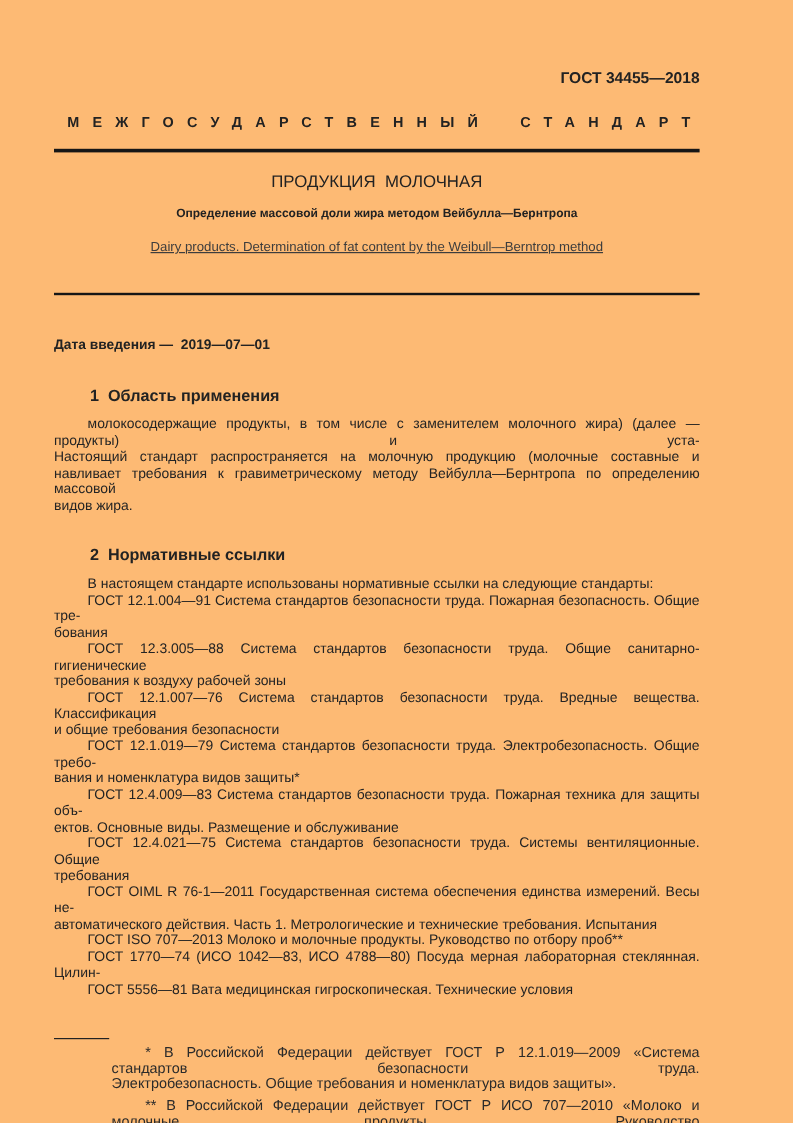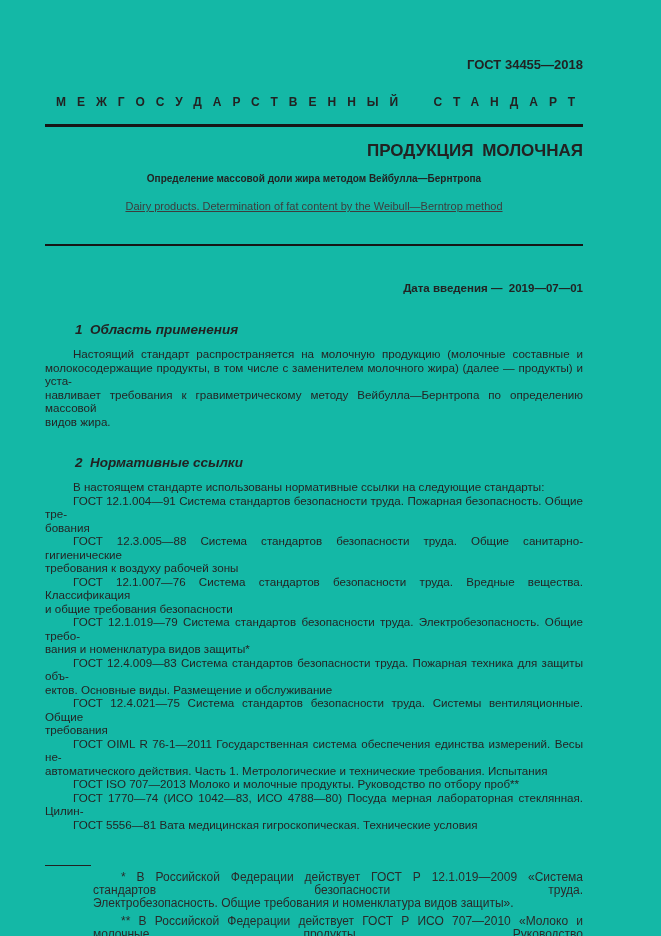--- a/index.html
+++ b/index.html
@@ -1,20 +1,20 @@
 <!DOCTYPE html>
 <html><head>
 <meta charset="utf-8">
 <style>
   html,body{margin:0;padding:0;background:#e8e8e8;}
   .page{
     position:relative;
     width:661px;height:936px;
     margin:0 auto;
-    background:#14b8a6;
+    background:#fdba74;
     font-family:"Liberation Sans","DejaVu Sans",sans-serif;
     color:#222;
     box-sizing:border-box;
     padding:58px 78px 0 45px;
     overflow:hidden;
   }
   .doc-code{
     text-align:right;
     font-weight:bold;
     font-size:13px;
@@ -30,23 +30,23 @@
     letter-spacing:11px;
     word-spacing:10px;
     white-space:nowrap;
     text-indent:11px; 
   }
   .rule{background:#161616;border:0;}
   .rule.thick{height:3px;margin-top:15px;}
   .rule.med{height:2px;margin-top:31px;}
   .title-ru{
     margin-top:17px;
-    text-align:right;
-    font-weight:bold;
-    font-size:17px;
+    text-align:center;
+    font-weight:normal;
+    font-size:14px;
     line-height:14px;
     word-spacing:4px;
   }
   .subtitle-ru{
     margin-top:14px;
     text-align:center;
     font-weight:bold;
     font-size:10px;
     line-height:14px;
   }
@@ -54,33 +54,32 @@
     margin-top:14px;
     text-align:center;
     font-weight:normal;
     font-size:11px;
     line-height:13px;
     color:#3d3d3d;
     text-decoration:underline;
   }
   .eff-date{
     margin-top:36px;
-    text-align:right;
+    text-align:left;
     font-weight:bold;
     font-size:11.5px;
     line-height:13px;
     white-space:pre;
   }
   .sec-heading{
     margin:27px 0 9px 30px;
     font-weight:bold;
     font-size:13.5px;
     line-height:16px;
     white-space:pre;
-    font-style:italic;
   }
   .sec-heading + .para{margin-top:9px;}
   .para{
     font-size:11.6px;
     line-height:13.5px;
     color:#242424;
   }
   .para .line{
     text-align:justify;
     text-align-last:justify;
@@ -111,22 +110,22 @@
   <div class="title-ru">ПРОДУКЦИЯ МОЛОЧНАЯ</div>
   <div class="subtitle-ru">Определение массовой доли жира методом Вейбулла—Бернтропа</div>
   <div class="title-en">Dairy products. Determination of fat content by the Weibull—Berntrop method</div>
   <div class="rule med"></div>
 
   <div class="eff-date">Дата введения —  2019—07—01</div>
 
   <div id="sections">
       <div class="sec-heading">1  Область применения</div>
       <div class="para">
+        <div class="line">молокосодержащие продукты, в том числе с заменителем молочного жира) (далее — продукты) и уста-</div>
         <div class="line">Настоящий стандарт распространяется на молочную продукцию (молочные составные и</div>
-        <div class="line">молокосодержащие продукты, в том числе с заменителем молочного жира) (далее — продукты) и уста-</div>
         <div class="line">навливает требования к гравиметрическому методу Вейбулла—Бернтропа по определению массовой</div>
         <div class="line last">видов жира.</div>
       </div>
       <div class="sec-heading">2  Нормативные ссылки</div>
       <div class="para">
         <div class="line last">В настоящем стандарте использованы нормативные ссылки на следующие стандарты:</div>
       </div>
       <div class="para">
         <div class="line">ГОСТ 12.1.004—91 Система стандартов безопасности труда. Пожарная безопасность. Общие тре-</div>
         <div class="line last">бования</div>

